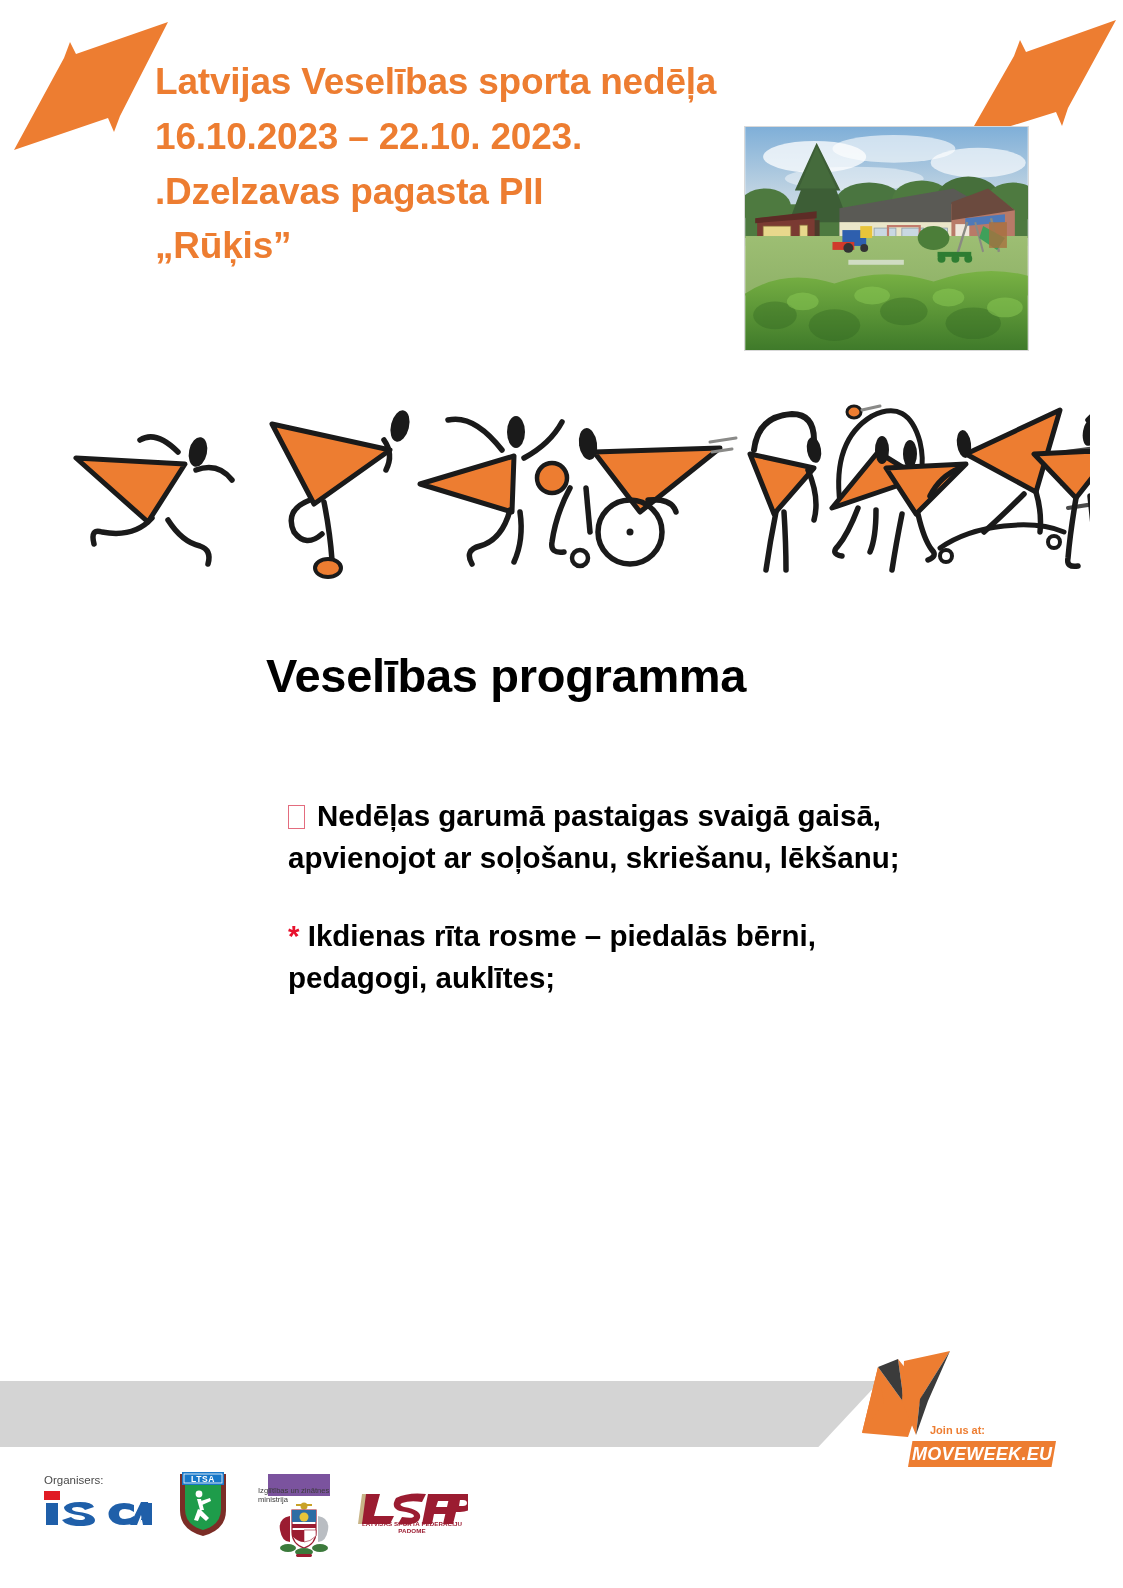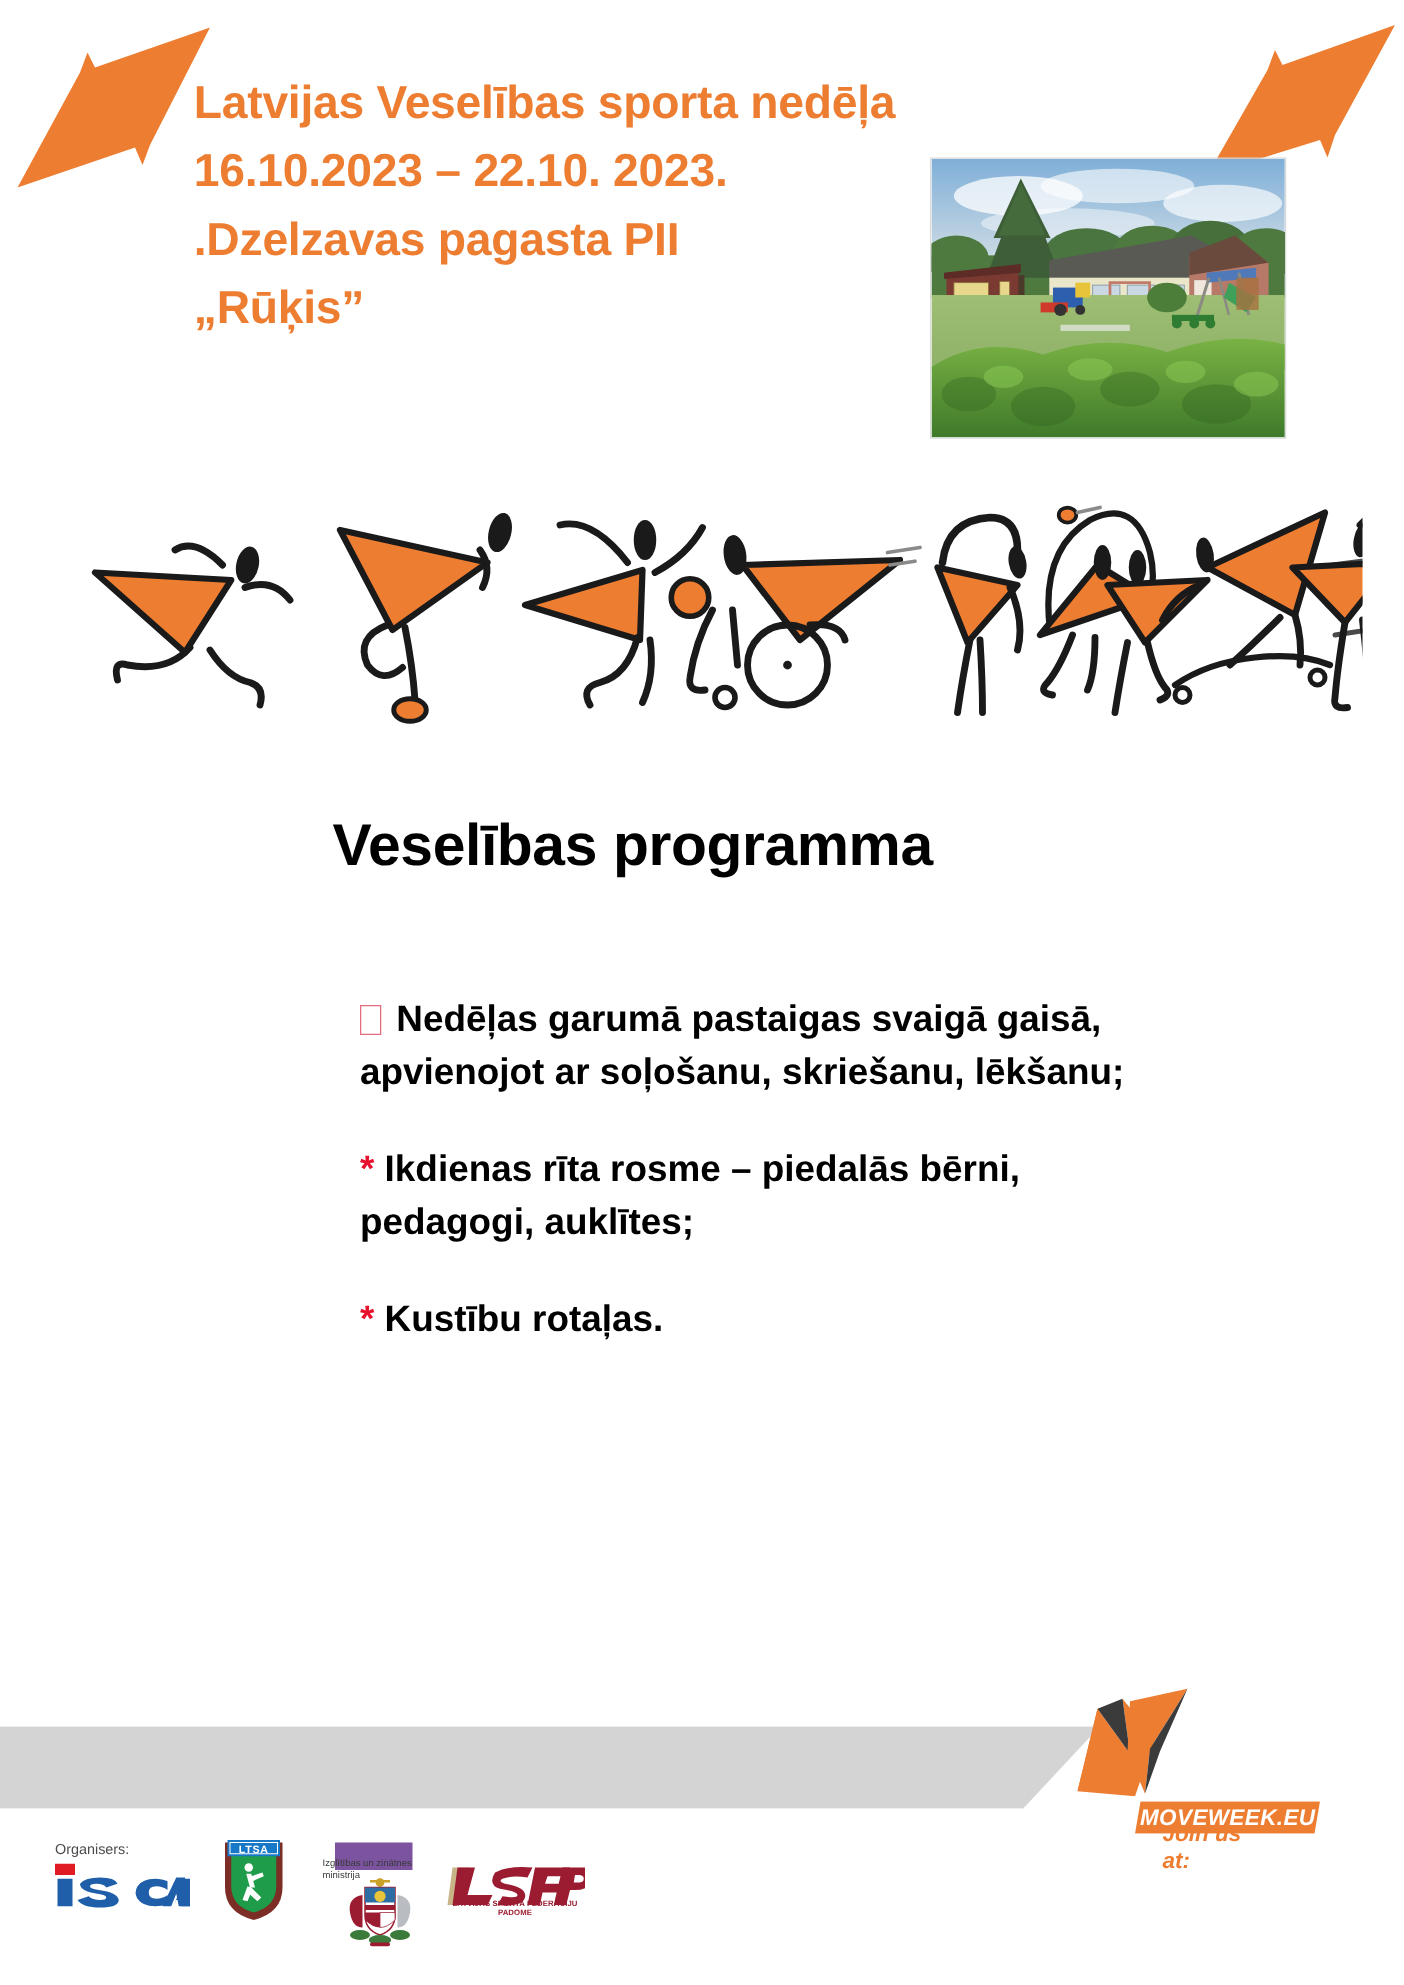--- a/index.html
+++ b/index.html
@@ -99,25 +99,24 @@
     color: #3B3B3B;
     font-size: 29px;
     font-weight: bold;
     font-style: italic;
     line-height: 1.07;
     letter-spacing: 0.5px;
     white-space: pre-line;
   }
   #join-label {
     position: absolute;
-    left: 930px; top: 1457px;
+    left: 930px; top: 1424px;
     color: #ED7D31;
-    font-size: 18px;
-    font-weight: bold;
-    font-style: italic;
+    font-size: 11px;
+    font-weight: bold;
   }
   #moveweek-chip {
     position: absolute;
     left: 908px; top: 1441px;
     width: 148px; height: 26px;
     background: #ED7D31;
     clip-path: polygon(3% 0, 100% 0, 97% 100%, 0 100%);
   }
   #moveweek-label {
     position: absolute;
@@ -380,24 +379,20 @@
   <div id="program-title">Veselības programma</div>
 
   <div id="program-body">
     <div class="prog-item">
       <span class="tofu"></span><span>Nedēļas garumā pastaigas svaigā gaisā, apvienojot ar soļošanu, skriešanu, lēkšanu;</span>
     </div>
     <div class="prog-item">
       <span class="ast">*</span>
       <span>Ikdienas rīta rosme – piedalās bērni, pedagogi, auklītes;</span>
     </div>
-    <div class="prog-item">
-      <span class="ast">*</span>
-      <span>Kustību rotaļas.</span>
-    </div>
   </div>
 
   <div id="gray-band"></div>
 
   <div id="nwm-logo">
     <svg viewBox="0 0 200 92" xmlns="http://www.w3.org/2000/svg">
       <polygon points="4,88 20,22 46,58 40,14 66,46 50,92" fill="#ED7D31"></polygon>
       <polygon points="20,22 46,58 40,14" fill="#3B3B3B"></polygon>
       <polygon points="46,16 92,6 62,54 58,90 44,56" fill="#ED7D31"></polygon>
       <polygon points="58,90 62,54 92,6 70,56" fill="#3B3B3B"></polygon>

